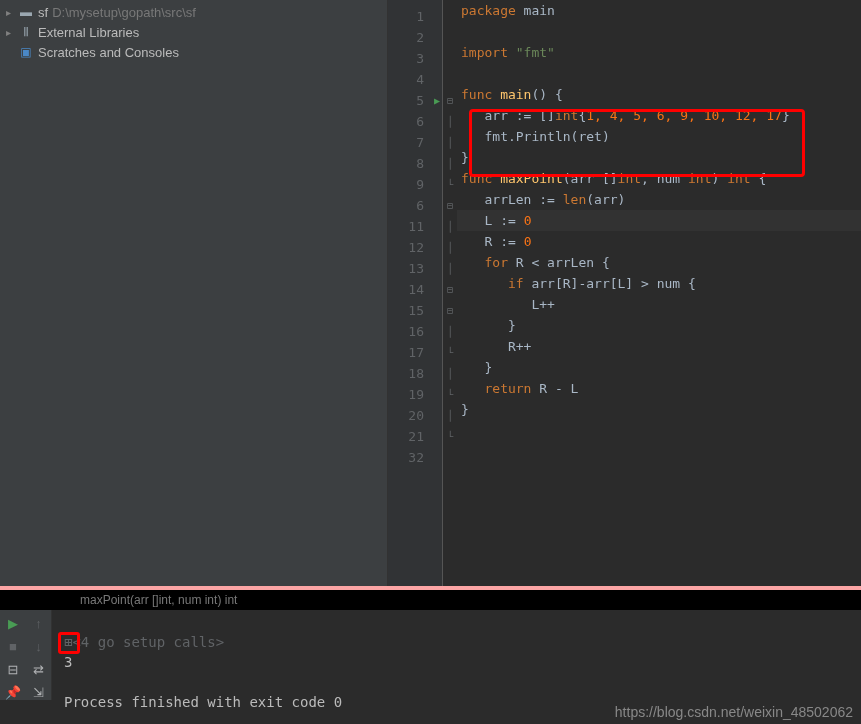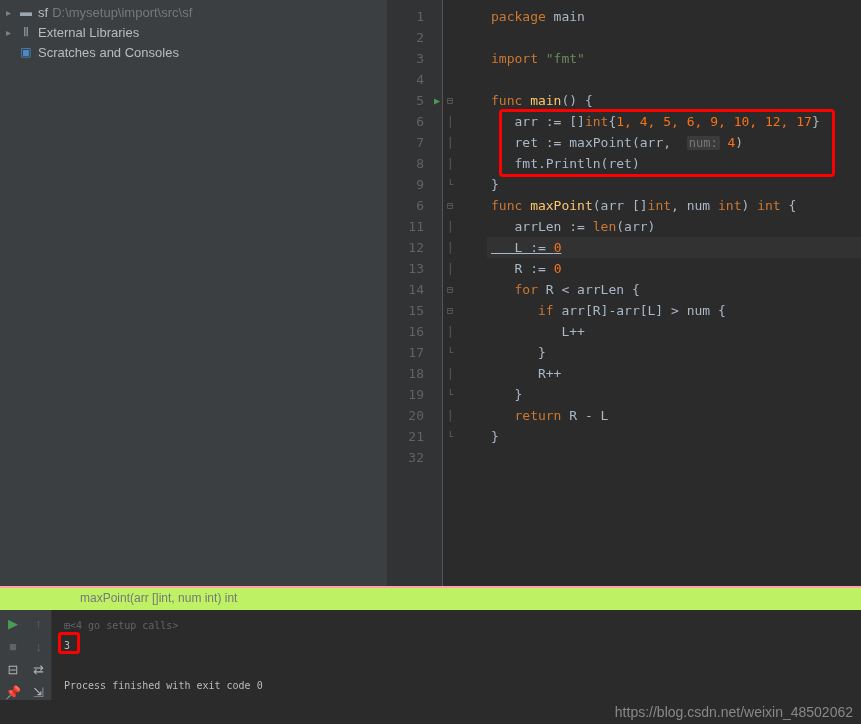--- a/index.html
+++ b/index.html
@@ -82,48 +82,46 @@
       background: #2b2b2b;
       padding-top: 6px;
       font-family: monospace;
       font-size: 13px;
       line-height: 21px;
       color: #606366;
     }
     .fold-line { height: 21px; text-align: center; font-size: 10px; position: relative; }
     .code-area {
       flex: 1;
-      padding-top: 6px;
       font-family: 'Consolas', monospace;
       font-size: 13px;
       line-height: 21px;
       position: relative;
-      margin-left: 30px;
     }
     .code-line {
       padding-left: 4px;
       white-space: pre;
       height: 21px;
     }
-    .code-line.current { background: #323232; text-decoration: underline; }
+    .code-line.current { background: #323232; }
     .kw { color: #cc7832; }
     .str { color: #6a8759; }
     .num { color: #f97316; }
     .fn { color: #ffc66d; }
     .hint { background: #3b3b3b; color: #787878; padding: 0 2px; border-radius: 2px; font-size: 12px; }
     .redbox {
       position: absolute;
       border: 3px solid #ff0000;
       pointer-events: none;
     }
     .redbox1 { top: 109px; left: 12px; width: 336px; height: 68px; border-radius: 4px; }
     
     .breadcrumb {
-      background: #bef264;
-      border-top: 2px solid #fca5a5;
+      background: #000000;
+      border-top: 4px solid #fca5a5;
       padding: 3px 12px 3px 80px;
       font-size: 12px;
       color: #787878;
       height: 24px;
     }
     
     .run-panel {
       background: #2b2b2b;
     }
     .run-header {
@@ -168,22 +166,22 @@
       gap: 8px;
       border-right: 1px solid #323232;
     }
     .tb-icon { color: #afb1b3; font-size: 13px; cursor: pointer; }
     .tb-icon.green { color: #499c54; }
     .tb-icon.gray { color: #606366; }
     
     .console {
       flex: 1;
       font-family: 'Consolas', monospace;
-      font-size: 10px;
-      padding: 6px 12px;
+      font-size: 14px;
+      padding: 22px 12px;
       color: #bbbbbb;
       line-height: 20px;
       position: relative;
     }
     .console-fold { color: #606366; }
     .redbox2 {
       position: absolute;
       border: 3px solid #ff0000;
       top: 22px; left: 6px; width: 22px; height: 22px;
       border-radius: 3px;
@@ -198,21 +196,21 @@
   </style>
 </head>
 <body>
 
 <div class="main-container">
   <div class="sidebar">
     <div class="tree-item">
       <span class="tree-arrow">▸</span>
       <span class="tree-icon folder-icon">▬</span>
       <span>sf</span>
-      <span class="tree-path">D:\mysetup\import\src\sf</span>
+      <span class="tree-path">D:\mysetup\gopath\src\sf</span>
     </div>
     <div class="tree-item">
       <span class="tree-arrow">▸</span>
       <span class="tree-icon lib-icon">⫴</span>
       <span>External Libraries</span>
     </div>
     <div class="tree-item">
       <span class="tree-arrow"></span>
       <span class="tree-icon scratch-icon">▣</span>
       <span>Scratches and Consoles</span>
@@ -268,21 +266,20 @@
         <div class="fold-line">└</div>
       <div class="fold-line"></div>
     </div>
     <div class="code-area">
       <div class="code-line"><span class="kw">package</span><span> main</span></div>
       <div class="code-line"></div>
       <div class="code-line"><span class="kw">import</span><span class="str"> "fmt"</span></div>
       <div class="code-line"></div>
       <div class="code-line"><span class="kw">func</span><span class="fn"> main</span><span>() {</span></div>
       <div class="code-line"><span>   arr := []</span><span class="kw">int</span><span>{</span><span class="num">1, 4, 5, 6, 9, 10, 12, 17</span><span>}</span></div>
-      <div class="code-line"><span>   ret := </span><span>maxPoint</span><span>(arr,  </span><span class="hint">num:</span><span class="num"> 4</span><span>)</span></div>
       <div class="code-line"><span>   fmt.</span><span>Println</span><span>(ret)</span></div>
       <div class="code-line"><span>}</span></div>
       <div class="code-line"><span class="kw">func</span><span class="fn"> maxPoint</span><span>(arr []</span><span class="kw">int</span><span>, num </span><span class="kw">int</span><span>) </span><span class="kw">int</span><span> {</span></div>
       <div class="code-line"><span>   arrLen := </span><span class="kw">len</span><span>(arr)</span></div>
       <div class="code-line current"><span>   L := </span><span class="num">0</span></div>
       <div class="code-line"><span>   R := </span><span class="num">0</span></div>
       <div class="code-line">   <span class="kw">for</span><span> R &lt; arrLen {</span></div>
       <div class="code-line">      <span class="kw">if</span><span> arr[R]-arr[L] &gt; num {</span></div>
       <div class="code-line"><span>         L++</span></div>
       <div class="code-line"><span>      }</span></div>

